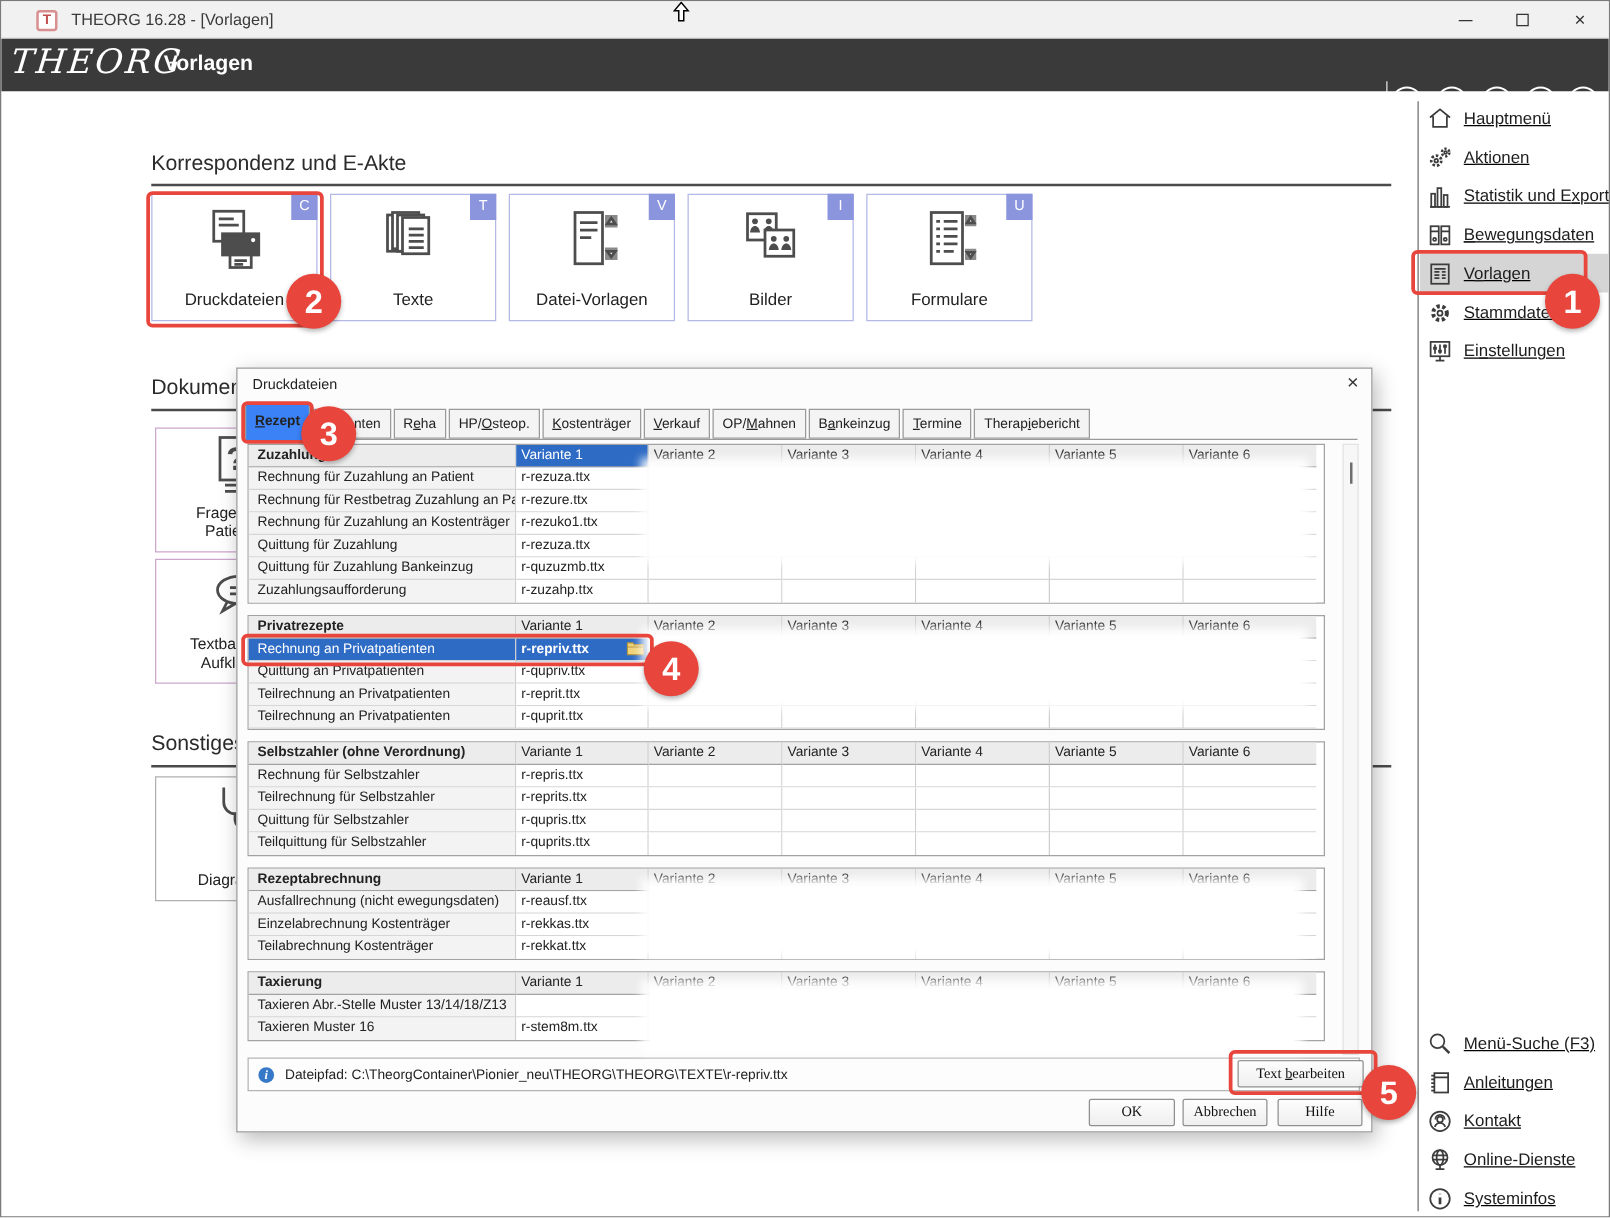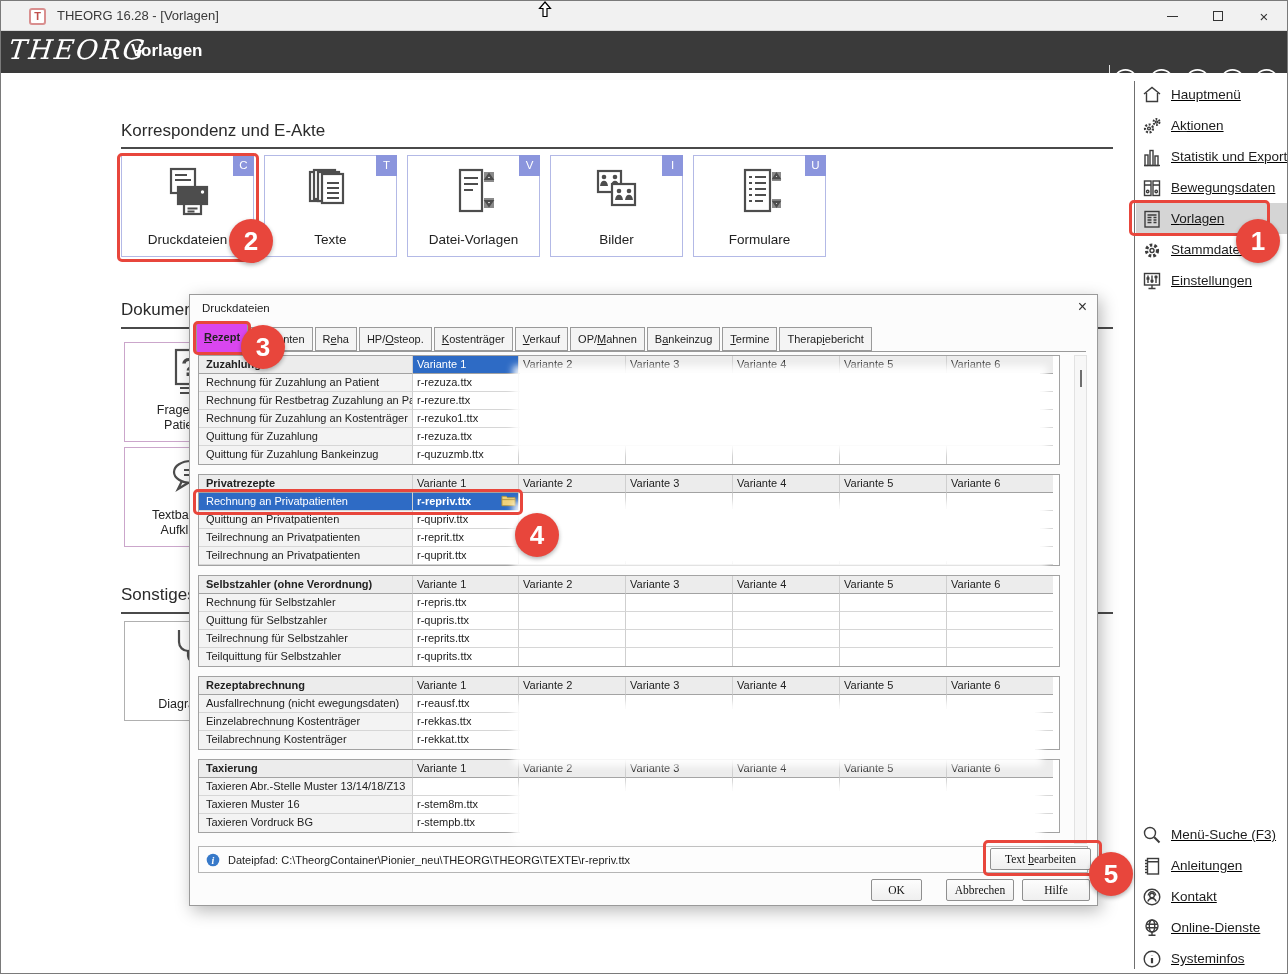--- a/index.html
+++ b/index.html
@@ -50,21 +50,21 @@
   .doc-tile .tile-icon { top:4px; height:52px; }
   .doc-lines { position:absolute; left:0; right:0; bottom:8px; text-align:center; font-size:12.5px; color:#222; line-height:15px; }
 
   
   .dialog { position:absolute; left:188px; top:293px; width:909px; height:612px; background:#fcfcfc; border:1px solid #9a9a9a; box-shadow:3px 5px 16px rgba(0,0,0,.28); z-index:10; }
   .dlg-title { position:absolute; left:12px; top:7px; font-size:11.5px; color:#222; }
   .dlg-close { position:absolute; right:10px; top:3px; font-size:16px; color:#333; cursor:default; }
   .tabline { position:absolute; left:6px; top:56px; width:890px; height:1px; background:#9a9a9a; z-index:1; }
   .tabstrip { position:absolute; left:6px; top:28px; height:28px; display:flex; align-items:flex-end; z-index:2; }
   .tab { border:1px solid #9a9a9a; background:#f4f4f4; height:24px; line-height:22px; padding:0 7px; font-size:11px; color:#222; margin-right:2px; white-space:nowrap; position:relative; }
-  .tab.active { height:29px; line-height:27px; font-weight:bold; background:#d946ef; border-bottom:none; margin-bottom:-1px; z-index:3; }
+  .tab.active { height:29px; line-height:27px; font-weight:bold; background:#3b82f6; border-bottom:none; margin-bottom:-1px; z-index:3; }
 
   .dlg-table { position:absolute; left:8px; top:60px; width:862px; }
   .tsection { border:1px solid #a2a2a2; margin-bottom:9px; position:relative; background:#fff; }
   .trow { display:grid; grid-template-columns:214px 106px 107px 107px 107px 107px 106px; }
   .cell { height:18px; line-height:17px; font-size:11px; color:#222; border-right:1px solid #cfcfcf; border-bottom:1px solid #d6d6d6; overflow:hidden; white-space:nowrap; }
   .trow .cell:last-child { border-right:none; }
   .trow:last-child .cell { border-bottom:none; }
   .thead .cell { background:#ececec; border-bottom:1px solid #a2a2a2; }
   .cell.name { padding-left:7px; background:#f3f3f3; }
   .thead .cell.name { font-weight:bold; background:#ececec; }
@@ -78,21 +78,21 @@
   .scrolltrack { position:absolute; left:884px; top:60px; width:13px; height:489px; background:#f7f7f7; border:1px solid #e2e2e2; }
   .scrollthumb { position:absolute; left:5px; top:14px; width:2px; height:17px; background:#6e6e6e; }
 
   .blurpatch { position:absolute; background:#fff; box-shadow:0 0 7px 7px rgba(255,255,255,.92); z-index:5; }
 
   .info-bar { position:absolute; left:8px; top:551px; width:890px; height:27px; border:1px solid #b5b5b5; background:#fdfdfd; display:flex; align-items:center; }
   .info-ico { margin-left:7px; width:14px; height:14px; }
   .info-text { margin-left:8px; font-size:11px; color:#222; }
   .btn { position:absolute; height:22px; border:1px solid #8f8f8f; background:linear-gradient(#fdfdfd,#efefef); font-size:11.5px; color:#111; text-align:center; line-height:20px; border-radius:2px;font-family:Liberation Serif, serif; }
   #btn-edit { right:6px; top:553px; width:101px; }
-  #btn-ok { left:681px; top:584px; width:51px; }
+  #btn-ok { left:681px; top:584px; width:69px; }
   #btn-cancel { left:756px; top:584px; width:68px; }
   #btn-help { left:832px; top:584px; width:68px; }
 
   
   .ann-rect { position:absolute; border:3px solid #e8463c; border-radius:5px; z-index:40; pointer-events:none; }
   .ann-badge { position:absolute; width:44px; height:44px; border-radius:50%; background:#e8463c; color:#fff; font-size:26px; font-weight:bold; text-align:center; line-height:44px; z-index:41; box-shadow:0 2px 4px rgba(0,0,0,.3); }
   u { text-underline-offset:1px; }
 </style>
 </head>
 <body>
@@ -471,20 +471,29 @@
           </div>
           <div class="trow">
             <div class="cell name">Quittung für Zuzahlung Bankeinzug</div>
             <div class="cell val">r-quzuzmb.ttx</div>
             <div class="cell val"></div>
             <div class="cell val"></div>
             <div class="cell val"></div>
             <div class="cell val"></div>
             <div class="cell val"></div>
           </div>
+          <div class="trow">
+            <div class="cell name">Zuzahlungsaufforderung</div>
+            <div class="cell val">r-zuzahp.ttx</div>
+            <div class="cell val"></div>
+            <div class="cell val"></div>
+            <div class="cell val"></div>
+            <div class="cell val"></div>
+            <div class="cell val"></div>
+          </div>
         </div>
         <div class="tsection">
           <div class="trow thead">
             <div class="cell name">Privatrezepte</div>
             <div class="cell val">Variante 1</div>
             <div class="cell val">Variante 2</div>
             <div class="cell val">Variante 3</div>
             <div class="cell val">Variante 4</div>
             <div class="cell val">Variante 5</div>
             <div class="cell val">Variante 6</div>
@@ -543,31 +552,31 @@
           <div class="trow">
             <div class="cell name">Rechnung für Selbstzahler</div>
             <div class="cell val">r-repris.ttx</div>
             <div class="cell val"></div>
             <div class="cell val"></div>
             <div class="cell val"></div>
             <div class="cell val"></div>
             <div class="cell val"></div>
           </div>
           <div class="trow">
+            <div class="cell name">Teilrechnung für Selbstzahler</div>
+            <div class="cell val">r-reprits.ttx</div>
+            <div class="cell val"></div>
+            <div class="cell val"></div>
+            <div class="cell val"></div>
+            <div class="cell val"></div>
+            <div class="cell val"></div>
+          </div>
+          <div class="trow">
             <div class="cell name">Quittung für Selbstzahler</div>
             <div class="cell val">r-qupris.ttx</div>
-            <div class="cell val"></div>
-            <div class="cell val"></div>
-            <div class="cell val"></div>
-            <div class="cell val"></div>
-            <div class="cell val"></div>
-          </div>
-          <div class="trow">
-            <div class="cell name">Teilrechnung für Selbstzahler</div>
-            <div class="cell val">r-reprits.ttx</div>
             <div class="cell val"></div>
             <div class="cell val"></div>
             <div class="cell val"></div>
             <div class="cell val"></div>
             <div class="cell val"></div>
           </div>
           <div class="trow">
             <div class="cell name">Teilquittung für Selbstzahler</div>
             <div class="cell val">r-quprits.ttx</div>
             <div class="cell val"></div>
@@ -636,29 +645,20 @@
           </div>
           <div class="trow">
             <div class="cell name">Taxieren Muster 16</div>
             <div class="cell val">r-stem8m.ttx</div>
             <div class="cell val"></div>
             <div class="cell val"></div>
             <div class="cell val"></div>
             <div class="cell val"></div>
             <div class="cell val"></div>
           </div>
-          <div class="trow">
-            <div class="cell name">Taxieren Vordruck BG</div>
-            <div class="cell val">r-stempb.ttx</div>
-            <div class="cell val"></div>
-            <div class="cell val"></div>
-            <div class="cell val"></div>
-            <div class="cell val"></div>
-            <div class="cell val"></div>
-          </div>
         </div>
       </div>
 
     <div class="scrolltrack">
       <div class="scrollthumb"></div>
     </div>
 
     <div class="blurpatch" style="left:330px; top:78px;  width:520px; height:72px;"></div>
     <div class="blurpatch" style="left:330px; top:214px; width:520px; height:52px;"></div>
     <div class="blurpatch" style="left:330px; top:414px; width:515px; height:50px;"></div>

